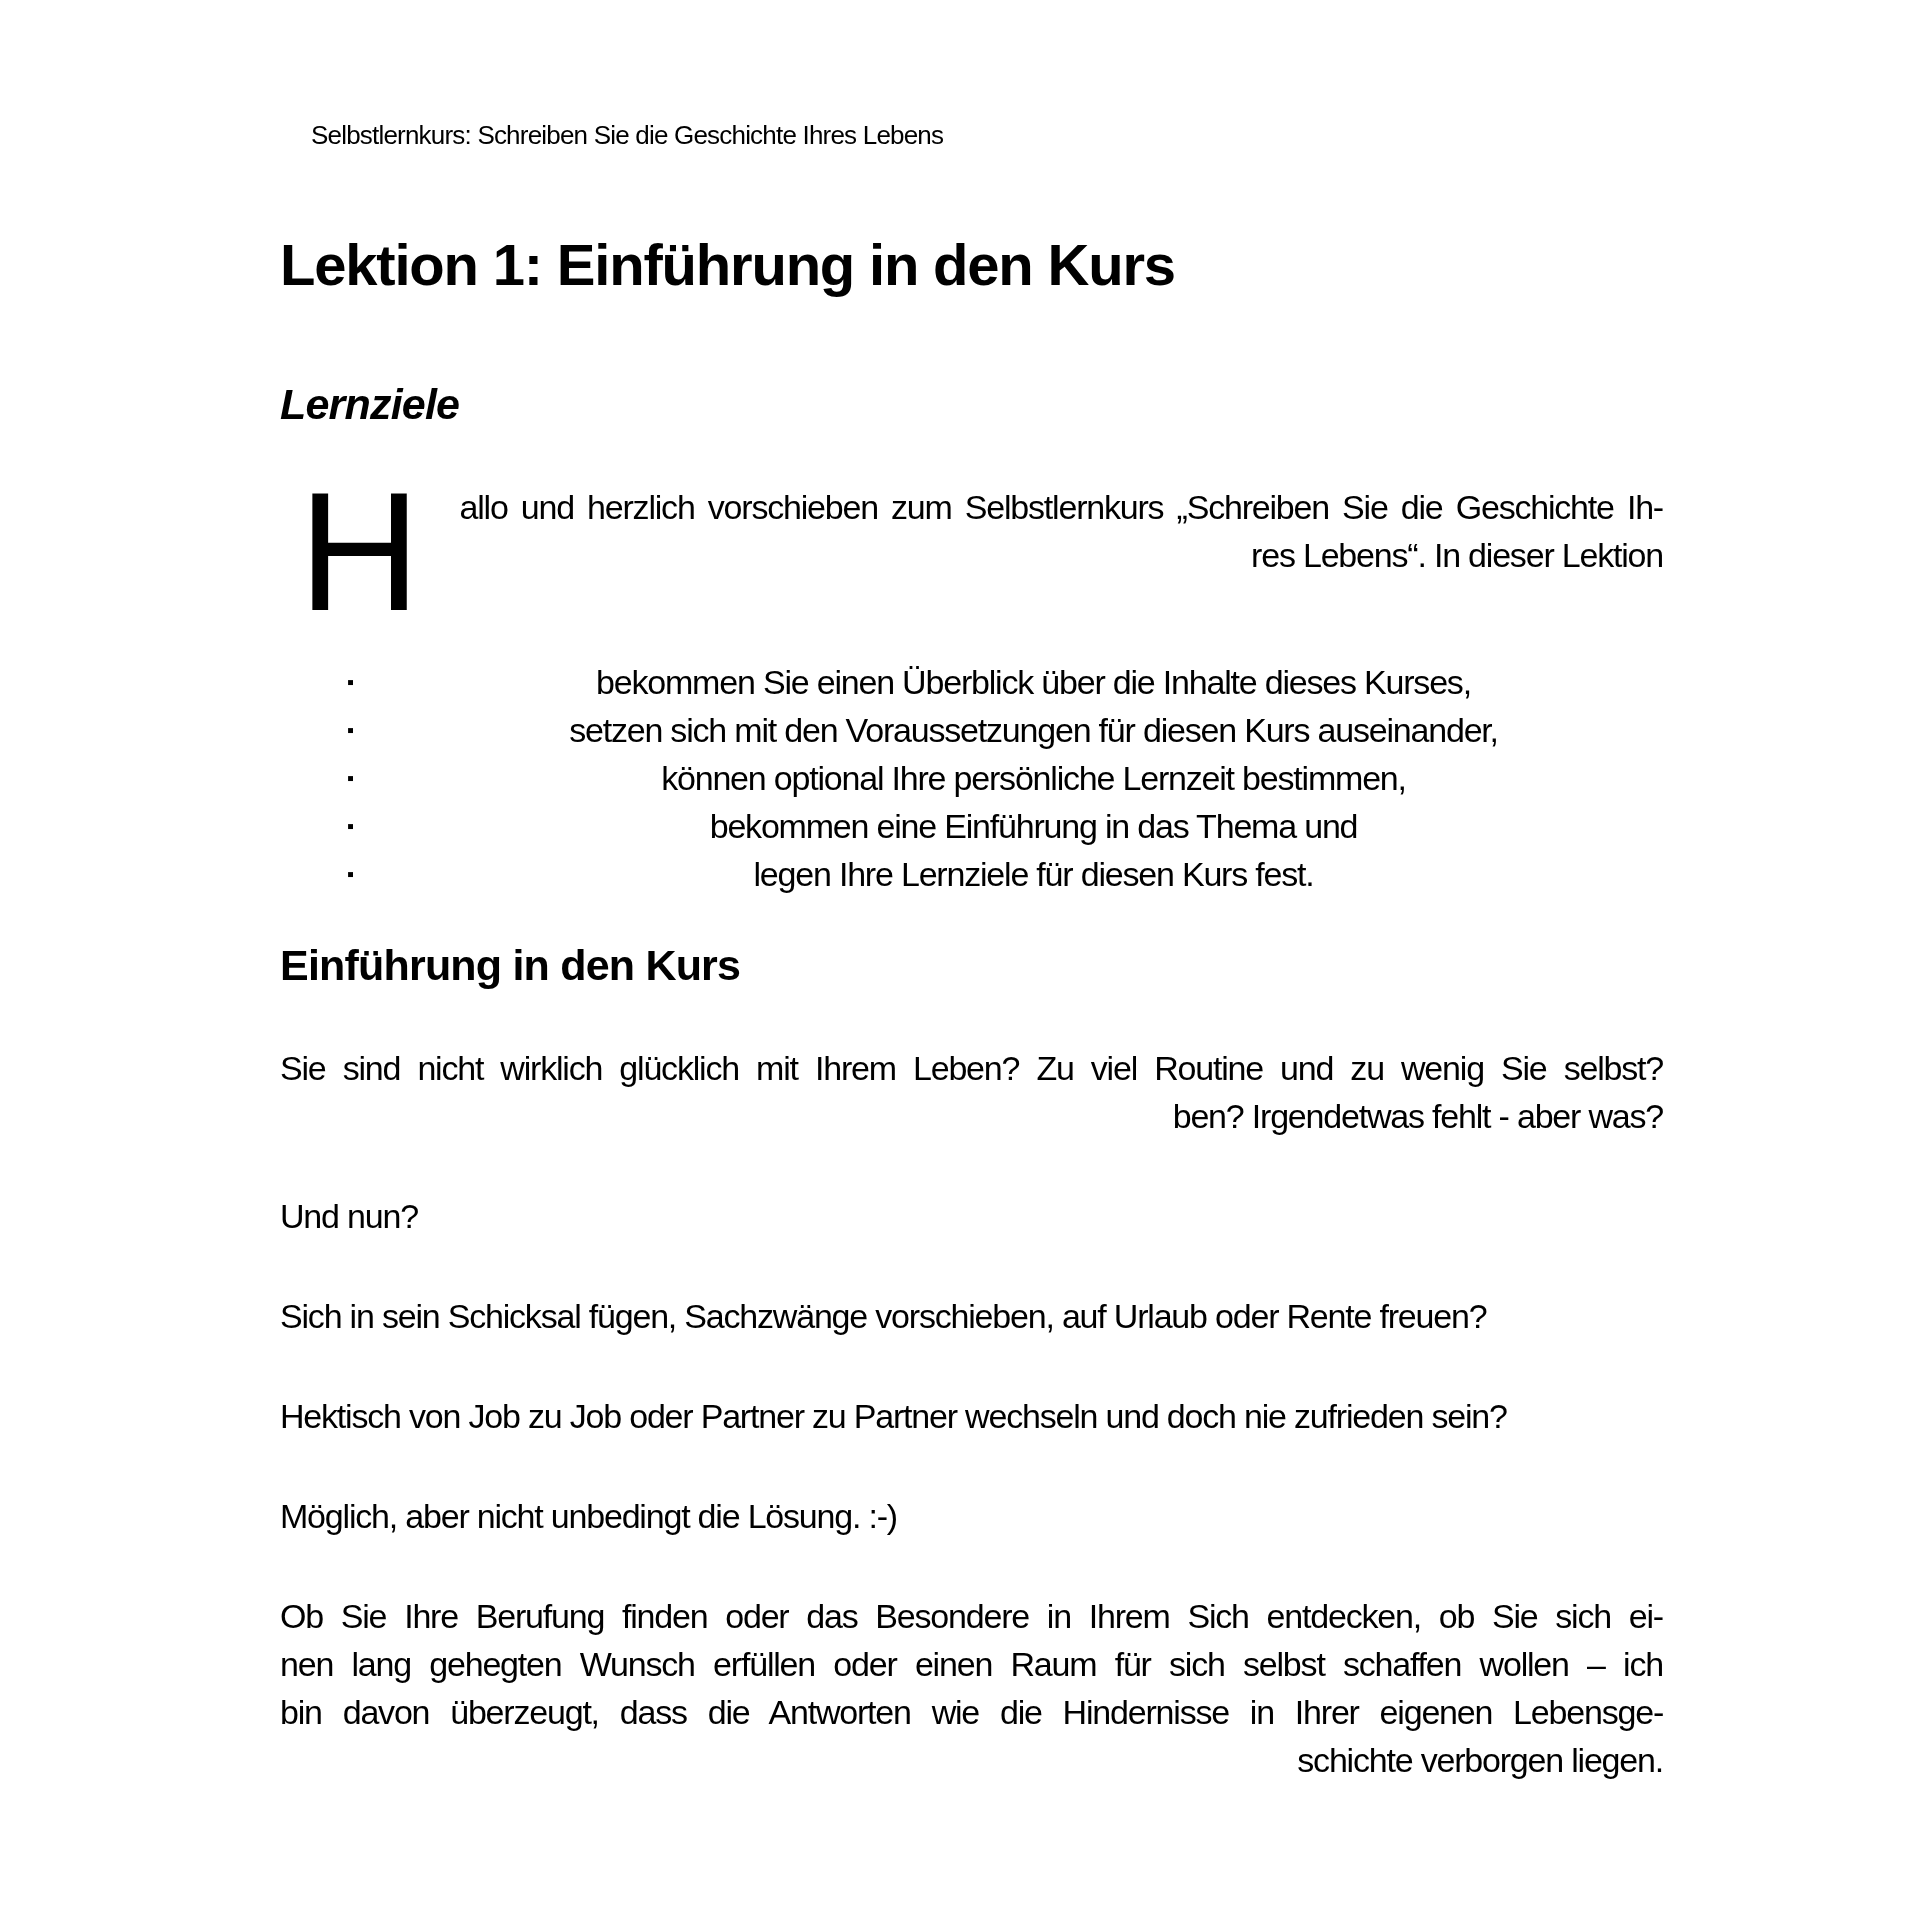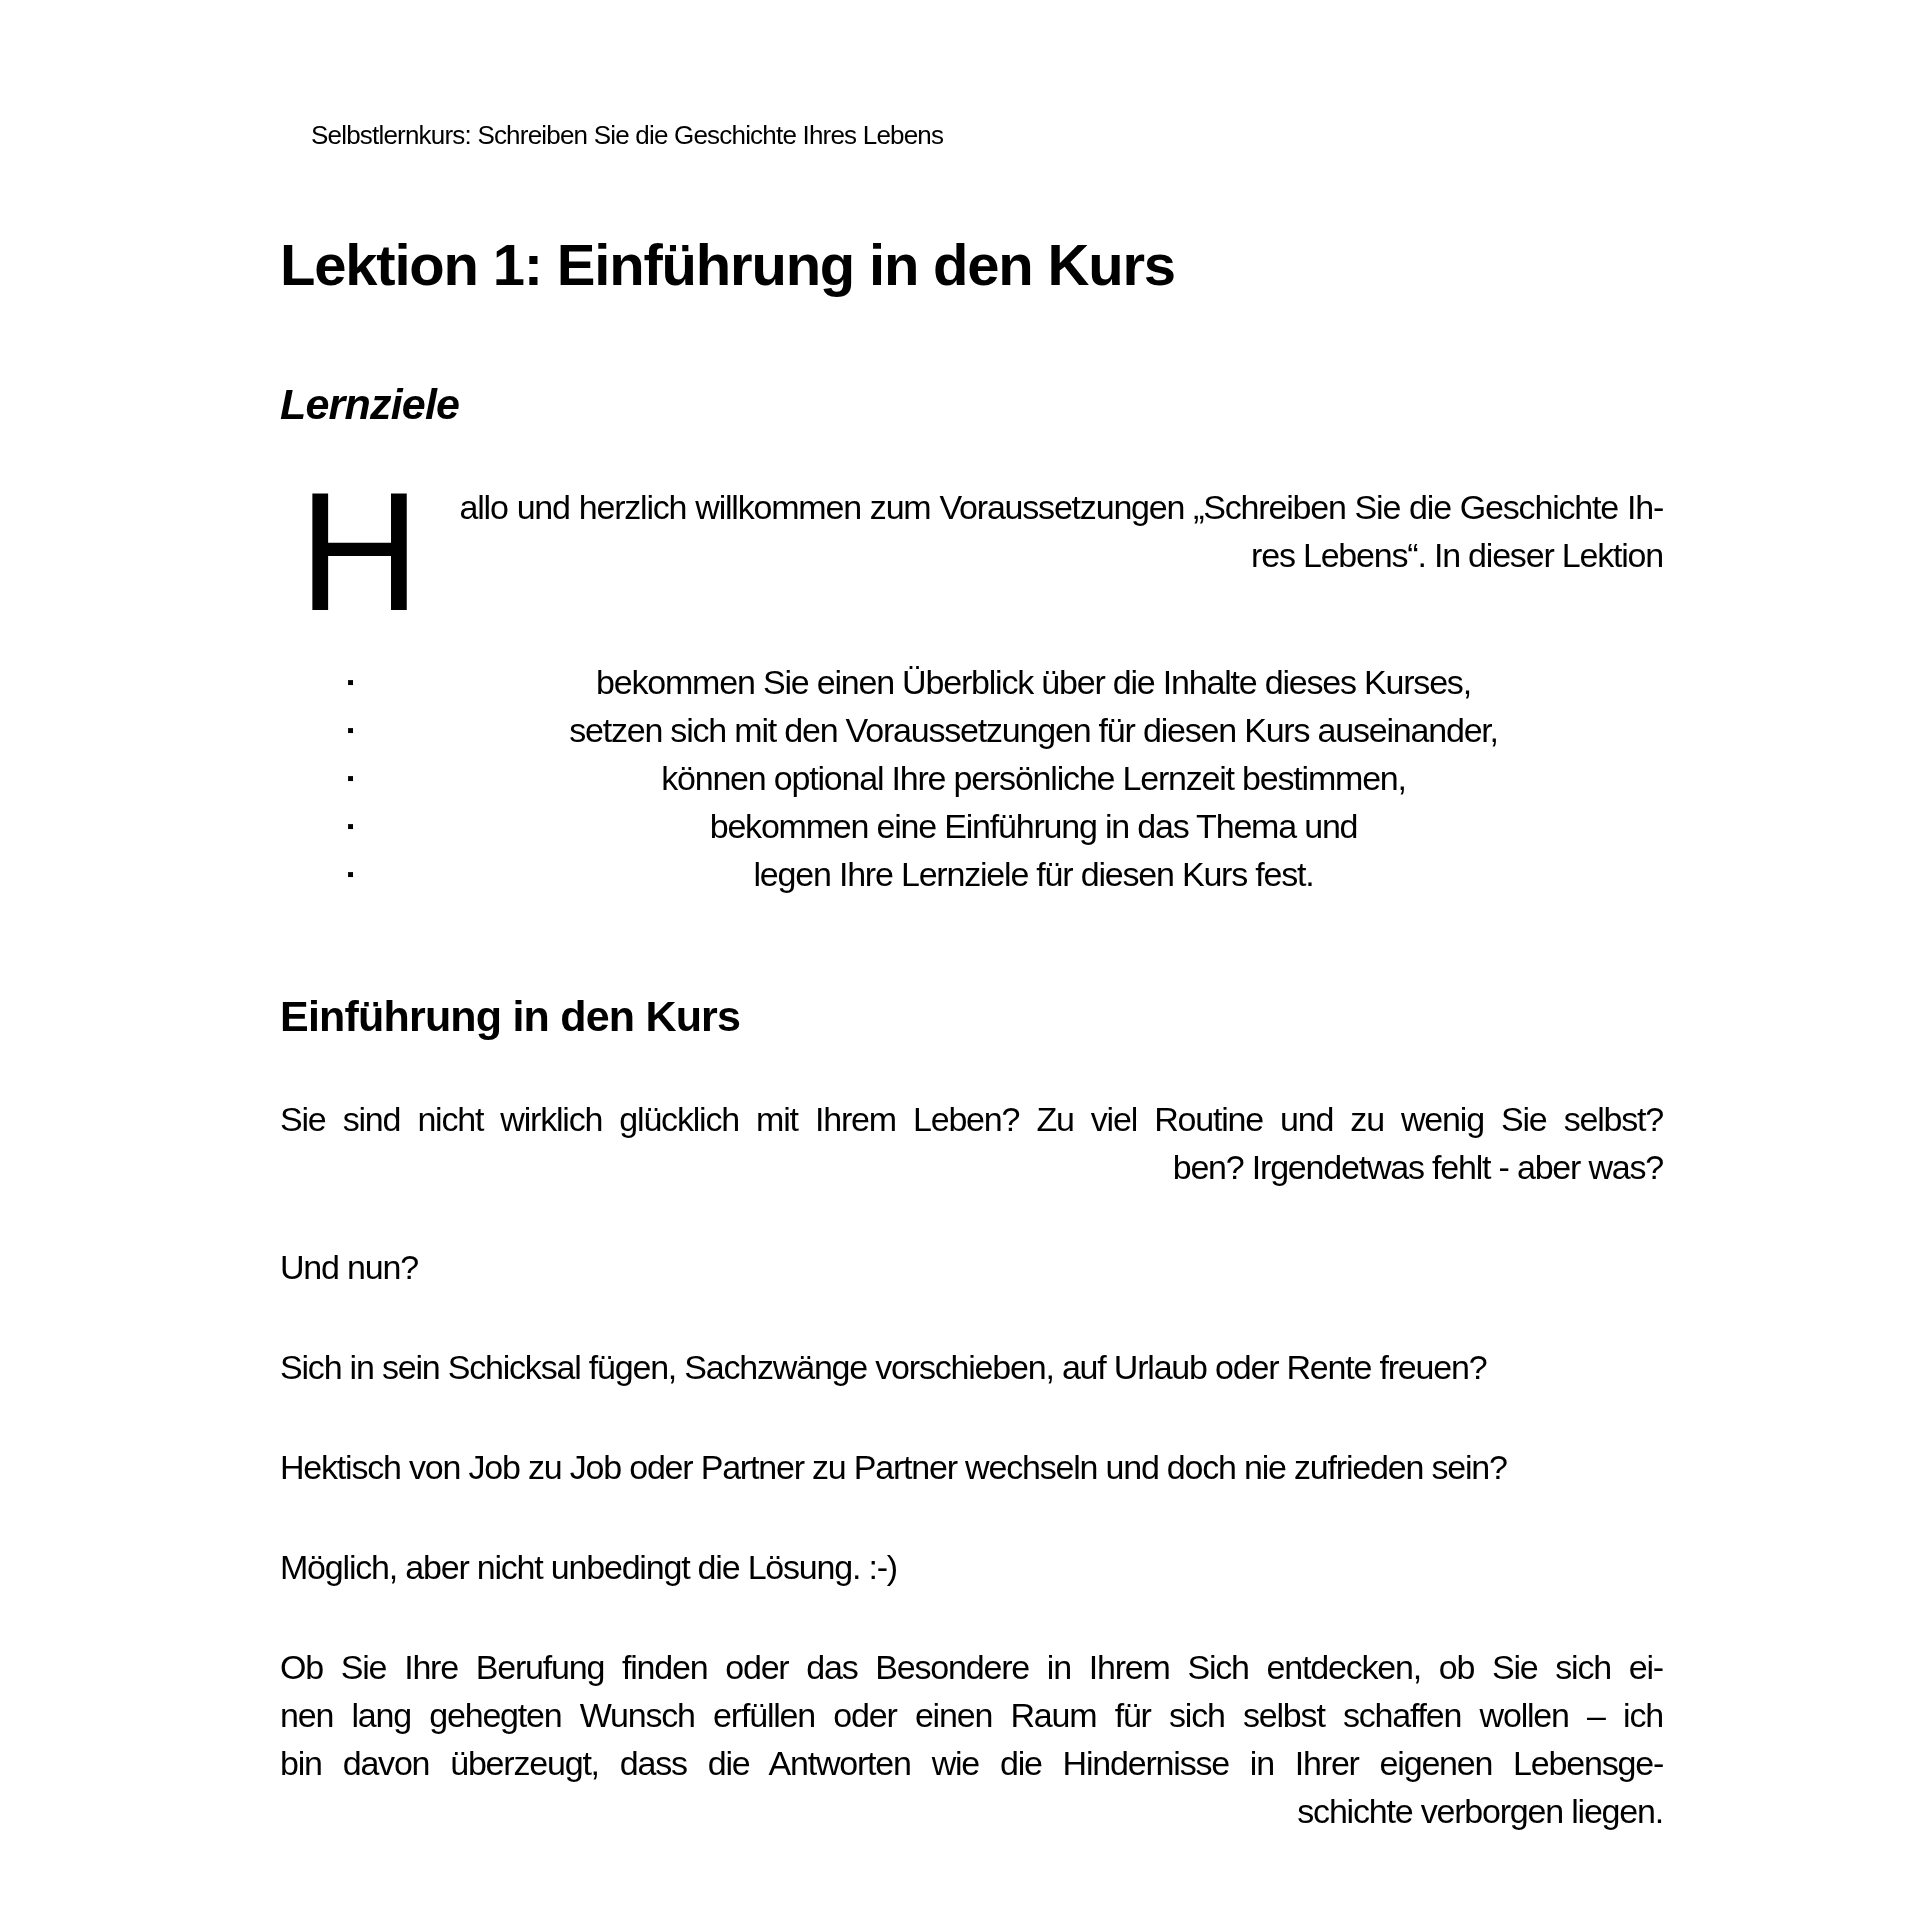--- a/index.html
+++ b/index.html
@@ -29,21 +29,21 @@
     letter-spacing: -1.2px;
     line-height: 71px;
   }
   .h2 {
     font-size: 43px;
     font-weight: 700;
     letter-spacing: -0.8px;
     line-height: 54px;
   }
   .h2-lernziele { margin-top: 77px; font-style: italic; }
-  .h2-einfuehrung { margin-top: 91px; }
+  .h2-einfuehrung { margin-top: 40px; }
 
   .body-text, .jline, .lastline, .bullet-text, .lead-line {
     font-size: 34px;
     letter-spacing: -1.2px;
     line-height: 48px;
     font-weight: 400;
   }
   .jline { text-align: justify; text-align-last: justify; }
   .lastline { text-align: right; }
 
@@ -76,21 +76,21 @@
   <div class="content">
 
     <div class="runhead">Selbstlernkurs: Schreiben Sie die Geschichte Ihres Lebens</div>
 
     <h1 class="doc-title" style="margin:73px 0 0 0; font-size:58px;">Lektion 1: Einführung in den Kurs</h1>
 
     <div class="h2 h2-lernziele">Lernziele</div>
 
     <div class="intro">
       <span class="dropcap">H</span>
-      <div class="jline">allo und herzlich willkommen zum Voraussetzungen „Schreiben Sie die Geschichte Ih-</div>
+      <div class="jline">allo und herzlich vorschieben zum Selbstlernkurs „Schreiben Sie die Geschichte Ih-</div>
       <div class="lastline">res Lebens“. In dieser Lektion</div>
     </div>
 
     <div class="bullet-list">
       <div class="bullet-row">
         <span class="bullet-marker">▪</span>
         <span class="bullet-text">bekommen Sie einen Überblick über die Inhalte dieses Kurses,</span>
       </div>
       <div class="bullet-row">
         <span class="bullet-marker">▪</span>

